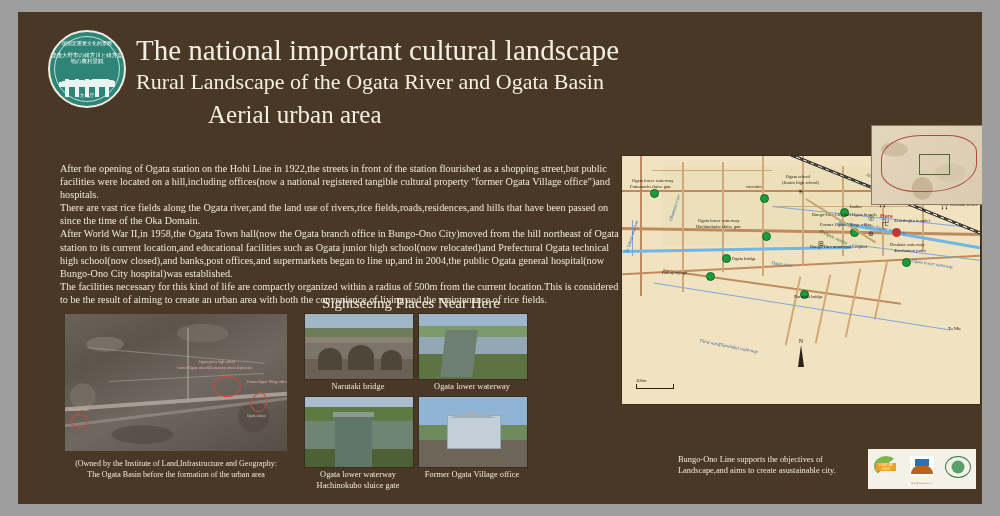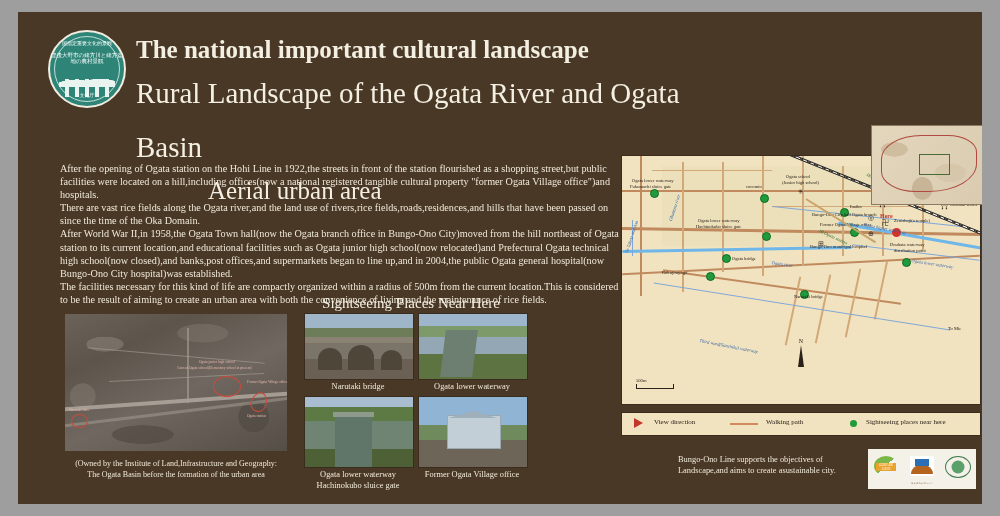--- a/index.html
+++ b/index.html
@@ -14,22 +14,22 @@
   #emblem .jp.t1{top:9px;}
   #emblem .jp.t2{top:20px;font-size:5.5px;}
   #emblem .jp.t3{bottom:7px;}
   #emblem .scene{position:absolute;left:9px;right:9px;top:33px;height:32px;}
   #emblem .scene .hill{position:absolute;left:0;bottom:10px;width:100%;height:13px;
         background:radial-gradient(ellipse at 30% 100%,#e9f3f0 0 38%,transparent 40%),
                    radial-gradient(ellipse at 72% 100%,#e9f3f0 0 42%,transparent 44%);}
   #emblem .scene .pillar{position:absolute;bottom:0;width:4px;height:18px;background:#e9f3f0;}
 
   #titleblock{position:absolute;left:118px;top:22px;width:560px;color:#f3efe2;}
-  .t-line1{font-size:25px;line-height:32px;font-weight:bold;}
-  .t-line2{font-size:29px;line-height:54px;}
+  .t-line1{font-size:29px;line-height:32px;}
+  .t-line2{font-size:22px;line-height:32px;}
   .t-line3{font-size:25px;line-height:34px;padding-left:72px;}
 
   
   #bodytext{position:absolute;left:42px;top:150px;width:560px;color:#efe9da;
             font-size:10.2px;line-height:13.1px;}
   #bodytext p{margin:0;}
 
   
   #ss-head{position:absolute;left:278px;top:283px;width:230px;text-align:center;
            color:#f4efe3;font-size:15px;}
@@ -317,28 +317,20 @@
     </div>
   </div>
 
   <div id="inset-line"></div>
   <div id="inset">
     <div class="topo"></div>
     <div class="bound"></div>
     <div class="focus"></div>
   </div>
 
-  <div id="legend">
-    <div class="tri"></div>
-    <div class="it" style="left:32px">View direction</div>
-    <div class="ln"></div>
-    <div class="it" style="left:144px">Walking path</div>
-    <div class="gd"></div>
-    <div class="it" style="left:244px">Sightseeing places near here</div>
-  </div>
 
   <div id="foot-text">
     <div>Bungo-Ono Line supports the objectives of</div>
     <div>Landscape,and aims to create asustainable city.</div>
   </div>
 
   <div id="logos">
     <div class="logo lg1">
       <div class="lg-c">
           <div class="tag">GEOPARK JAPAN</div>

